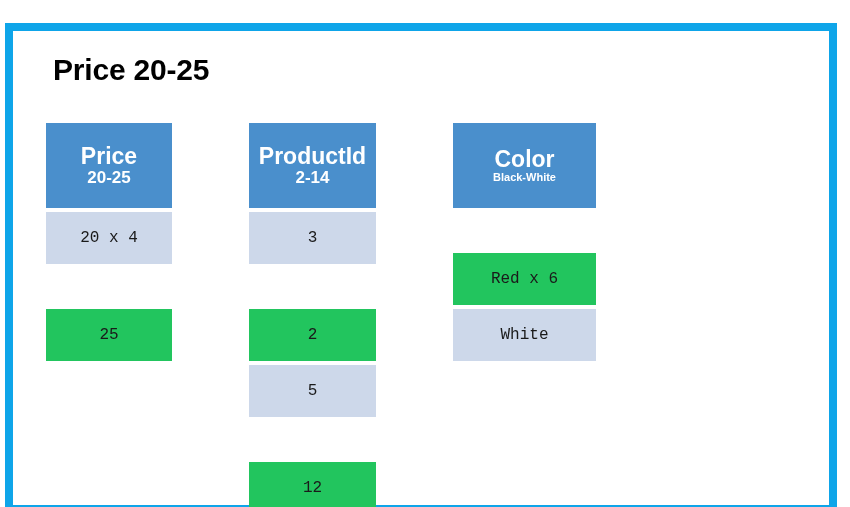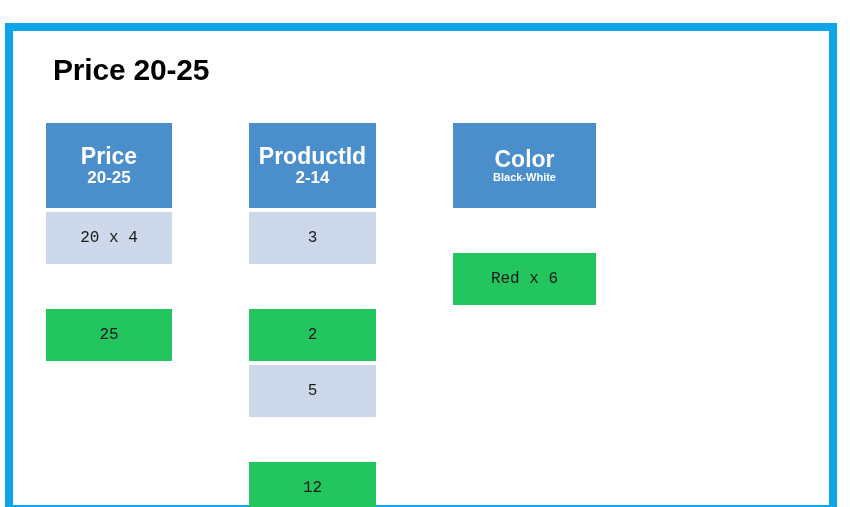--- a/index.html
+++ b/index.html
@@ -106,18 +106,19 @@
         <div class="cell shade-dark">5</div>
         <div class="cell shade-light">12</div>
         <div class="cell shade-dark">7</div>
       </div>
       <div class="column" style="left: 412px; width: 143px;">
         <div class="col-header small-sub">
           <div class="hdr-line1">Color</div>
           <div class="hdr-line2">Black-White</div>
         </div>
         <div class="cell shade-light">Red x 6</div>
+        <div class="cell shade-dark">White</div>
       </div>
       <div class="column" style="left: 623px; width: 152px;">
       </div>
     </div>
 
 </div>
 
 </body></html>

